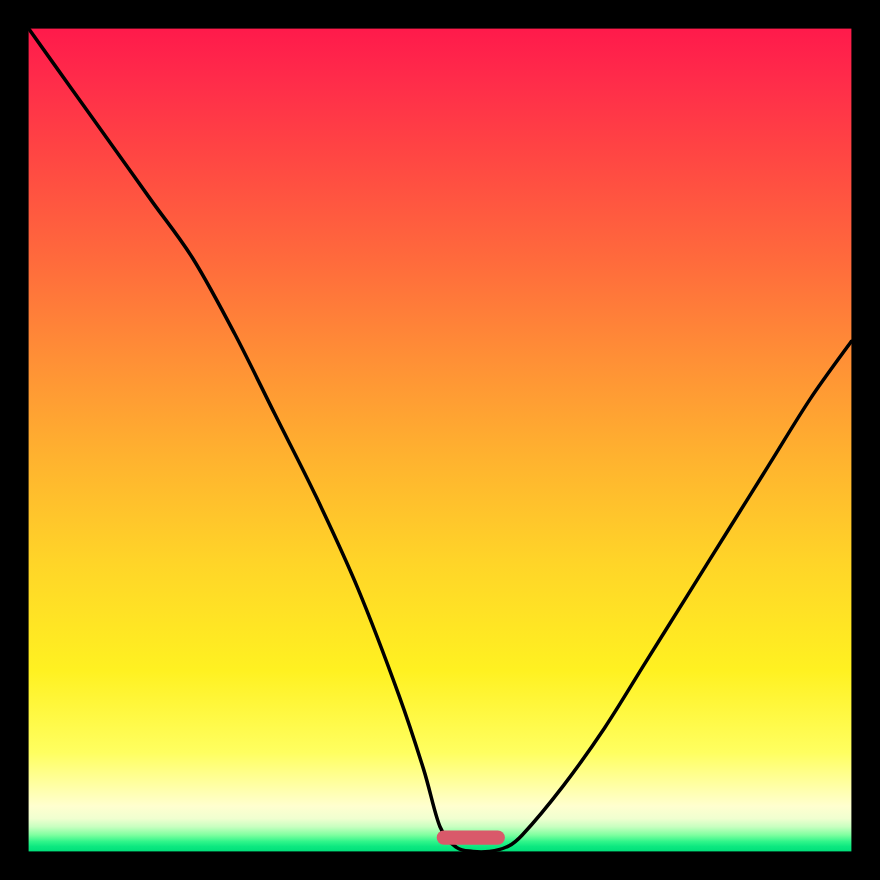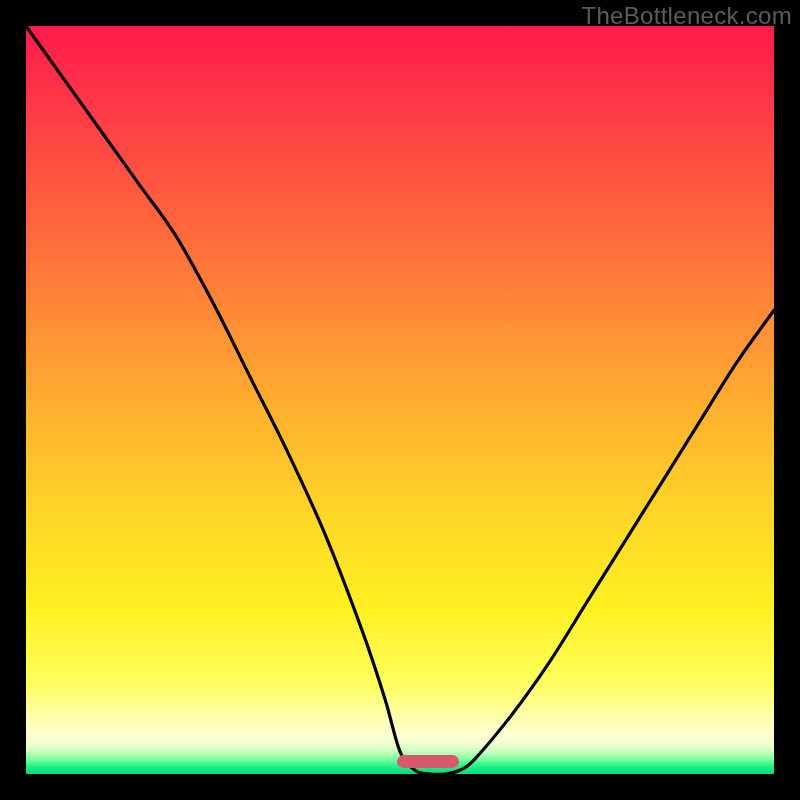--- a/index.html
+++ b/index.html
@@ -74,14 +74,13 @@
 </head>
 <body>
 
 <div class="frame">
   <div class="plot">
     <svg class="curve" viewBox="0 0 748 748" preserveAspectRatio="none">
       <path id="curve-path" fill="none" stroke="#000" stroke-width="3.2" stroke-linecap="round" stroke-linejoin="round" d="M 0.00 0.00 C 6.23 8.73, 24.93 34.91, 37.40 52.36 C 49.87 69.81, 62.33 87.27, 74.80 104.72 C 87.27 122.17, 99.73 139.63, 112.20 157.08 C 124.67 174.53, 137.13 189.49, 149.60 209.44 C 162.07 229.39, 174.53 253.07, 187.00 276.76 C 199.47 300.45, 211.93 326.63, 224.40 351.56 C 236.87 376.49, 249.33 400.18, 261.80 426.36 C 274.27 452.54, 286.73 478.72, 299.20 508.64 C 311.67 538.56, 326.63 578.45, 336.60 605.88 C 346.57 633.31, 352.81 653.25, 359.04 673.20 C 365.27 693.15, 369.01 713.72, 374.00 725.56 C 378.99 737.40, 383.97 740.52, 388.96 744.26 C 393.95 748.00, 398.93 747.38, 403.92 748.00 C 408.91 748.62, 413.89 748.62, 418.88 748.00 C 423.87 747.38, 428.85 746.75, 433.84 744.26 C 438.83 741.77, 440.07 742.39, 448.80 733.04 C 457.53 723.69, 473.73 704.37, 486.20 688.16 C 498.67 671.95, 511.13 654.50, 523.60 635.80 C 536.07 617.10, 548.53 595.91, 561.00 575.96 C 573.47 556.01, 585.93 536.07, 598.40 516.12 C 610.87 496.17, 623.33 476.23, 635.80 456.28 C 648.27 436.33, 660.73 416.39, 673.20 396.44 C 685.67 376.49, 698.13 355.30, 710.60 336.60 C 723.07 317.90, 741.77 292.97, 748.00 284.24"></path>
     </svg>
     <div class="marker" id="min-marker" style="left: 371.424px; width: 62px; bottom: 6px;"></div>
   </div>
-  <div class="watermark">TheBottleneck.com</div>
 </div>
 
 </body></html>

